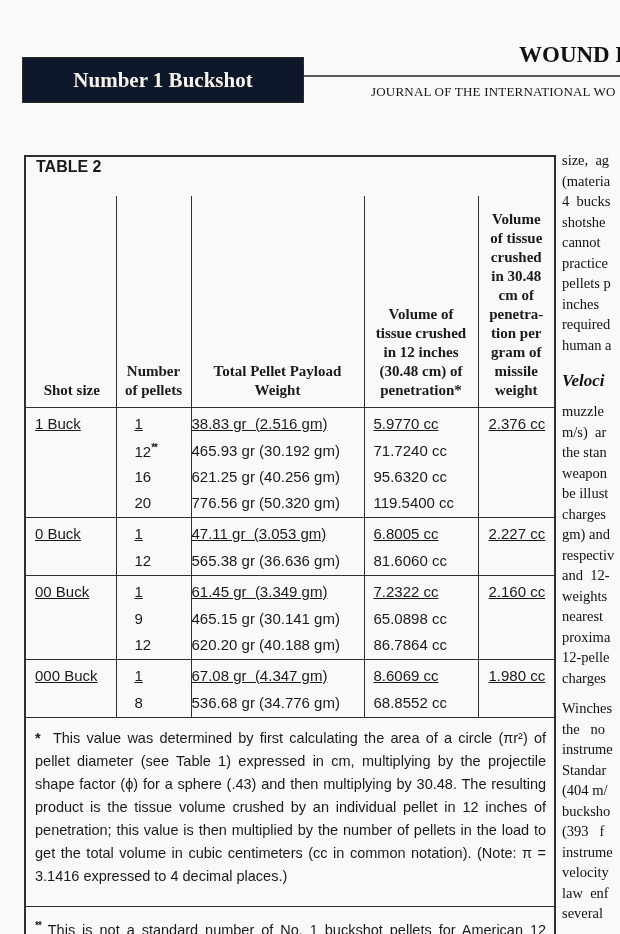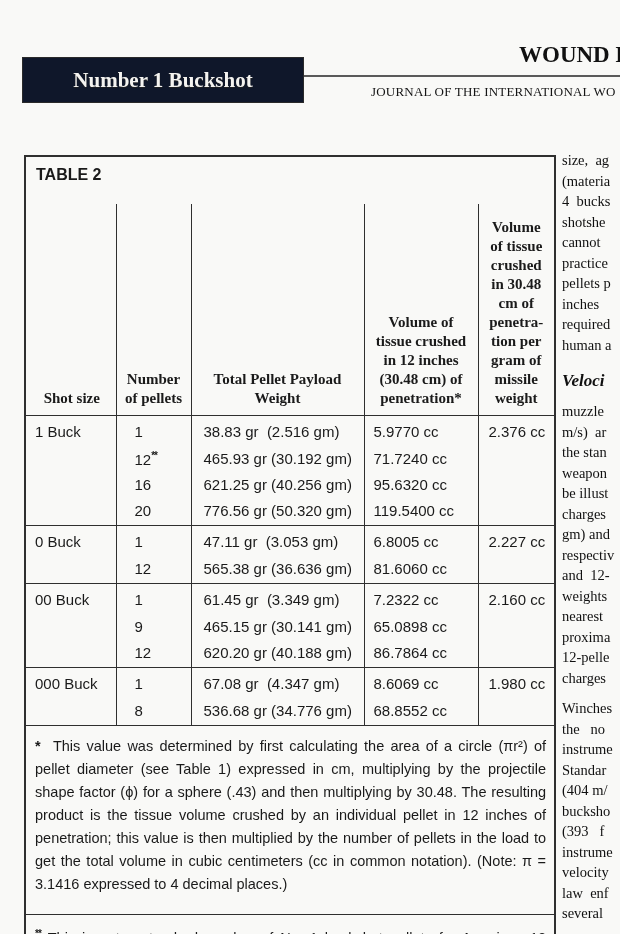--- a/index.html
+++ b/index.html
@@ -32,39 +32,39 @@
   
   .table-wrap{position:absolute;left:24px;top:155px;width:530px;}
   table.buck{
     border-collapse:collapse;width:530px;table-layout:fixed;
     font-size:15px;color:#1a1a1a;
   }
   table.buck{border:2px solid #2f2f2f;border-bottom:none;}
   col.c1{width:91px}col.c2{width:75px}col.c3{width:173px}col.c4{width:114px}col.c5{width:77px}
   td,th{padding:0;vertical-align:top;}
   .caption-row td{
-    height:38px;padding:9px 0 0 10px;font-weight:bold;font-size:16px;vertical-align:top;
+    height:38px;padding:1px 0 0 10px;font-weight:bold;font-size:16px;vertical-align:top;
   }
   tr.header-row th{
     height:204px;vertical-align:bottom;font-weight:bold;font-size:15px;line-height:19px;
     padding:0 6px 7px 6px;text-align:center;
   }
   tr.header-row th{border-left:1.5px solid #2f2f2f;border-bottom:1.5px solid #2f2f2f;font-family:Liberation Serif, serif;}
   tr.header-row th:first-child{border-left:none;text-align:center;padding-left:8px;}
   td.col-shot{padding:7px 4px 0 9px;}
   td.col-pellets,td.col-payload,td.col-volume,td.col-pergram{
     border-left:1.5px solid #2f2f2f;
   }
   td.col-pellets{padding-left:18px;}
-  td.col-payload{padding-left:12px;white-space:pre;}
+  td.col-payload{white-space:pre;}
   td.col-volume{padding-left:9px;}
   td.col-pergram{padding-left:10px;}
   tr.group-first td{border-top:1.5px solid #2f2f2f;}
   tr.group-first{height:32px;}
-  tr.group-first td{padding-top:7px;}
+  tr.group-first td{padding-top:7px;text-decoration:underline;}
   tr.group-sub{height:26px;}
   tr.group-sub td{padding-top:2px;}
   sup.marker{font-size:10px;letter-spacing:-1px;vertical-align:6px;font-weight:bold;}
   tr.footnote-row td{
     border-top:1.5px solid #2f2f2f;
     padding:9px 8px 18px 9px;font-size:14.5px;line-height:23px;text-align:justify;margin-left:40px;
   }
   tr.footnote2-row td{padding:7px 8px 30px 9px;}
   .fn-marker{font-weight:bold;}
   

